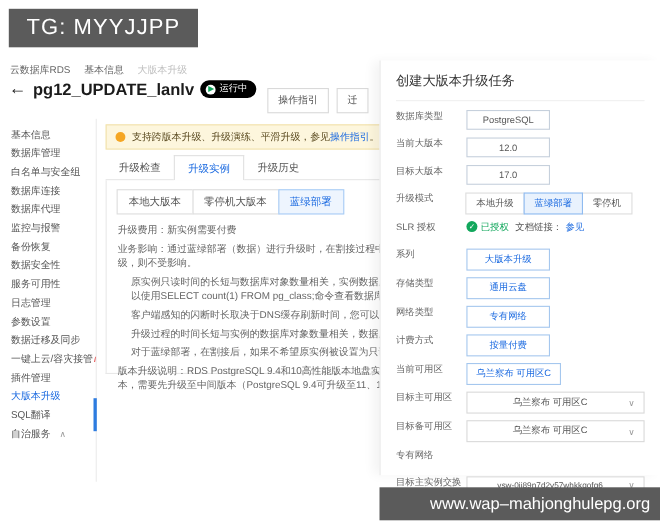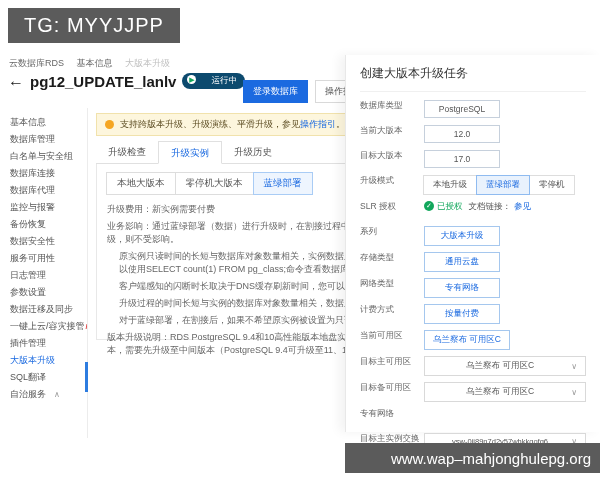--- a/index.html
+++ b/index.html
@@ -12,22 +12,22 @@
     font-size:20px;letter-spacing:1px;padding:6px 16px;z-index:60}
   .wm-bottom{position:absolute;left:345px;top:443px;width:292px;height:30px;background:#5b5b5b;
     color:#fff;font-size:15px;display:flex;align-items:center;justify-content:center;z-index:60}
   
   .breadcrumb{position:absolute;left:9px;top:57px;font-size:9px;color:#666}
   .breadcrumb span{margin-right:10px}
   .breadcrumb .dim{color:#c0c0c0}
   .titlebar{position:absolute;left:8px;top:72px;display:flex;align-items:center;gap:6px}
   .back{font-size:16px;color:#222;cursor:pointer}
   .page-title{font-size:15px;font-weight:bold;color:#1b1b1b;margin:0}
-  .status-pill{background:#0c4a6e;color:#fff;font-size:8.5px;border-radius:10px;
-    padding:2px 8px 2px 5px;display:flex;gap:15px}
+  .status-pill{background:#000000;color:#fff;font-size:8.5px;border-radius:10px;
+    padding:2px 8px 2px 5px;display:flex;align-items:center;gap:3px}
   .play{font-size:7px;background:#fff;color:#12a75c;border-radius:50%;width:9px;height:9px;
     display:inline-flex;align-items:center;justify-content:center}
   .topbtns{position:absolute;left:243px;top:80px;display:flex;gap:7px;z-index:5}
   .btn{font-size:9px;padding:4px 9px;border:1px solid #d9d9d9;background:#fff;color:#555;
     cursor:pointer;white-space:nowrap}
   .btn.primary{background:#1b6ae0;border-color:#1b6ae0;color:#fff}
   
   .sidebar{position:absolute;left:0;top:108px;width:88px;height:330px;border-right:1px solid #ececec;
     background:#fff;box-sizing:border-box;padding-top:6px}
   .side-item{font-size:9px;color:#555;height:17px;line-height:17px;padding-left:10px;cursor:pointer;
@@ -94,21 +94,20 @@
 <div class="titlebar">
   <span class="back">←</span>
   <h1 class="page-title">pg12_UPDATE_lanlv</h1>
   <span class="status-pill">
     <span class="play">▶</span>
     <span>运行中</span>
   </span>
 </div>
 
 <div class="topbtns">
-  <button class="btn primary">登录数据库</button>
   <button class="btn">操作指引</button>
   <button class="btn">迁</button>
 </div>
 
 <div class="sidebar">
   <div class="side-item">基本信息</div>
   <div class="side-item">数据库管理</div>
   <div class="side-item">白名单与安全组</div>
   <div class="side-item">数据库连接</div>
   <div class="side-item">数据库代理</div>

